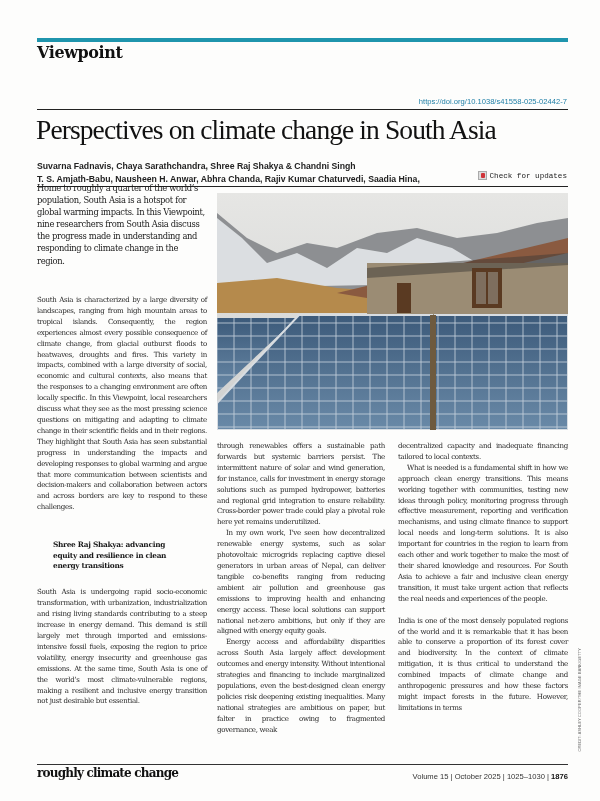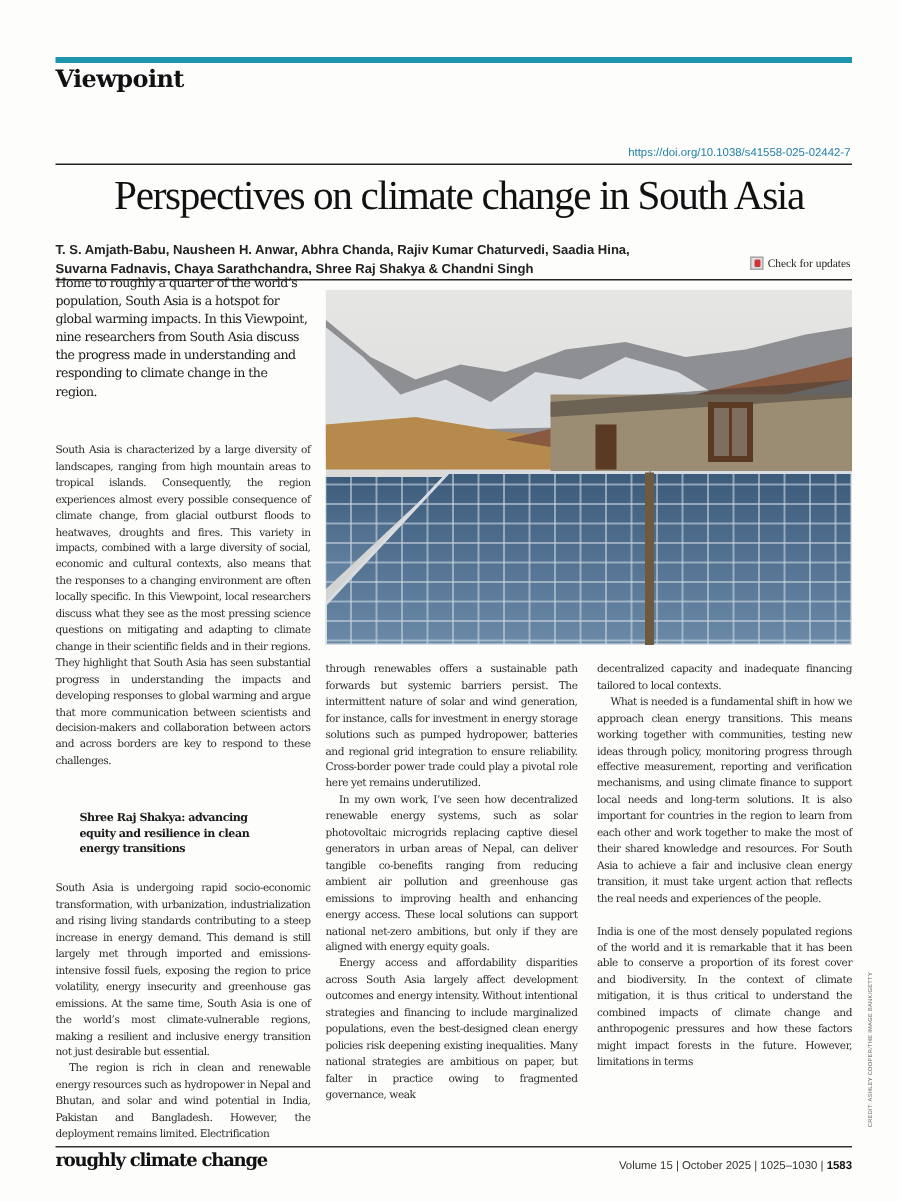--- a/index.html
+++ b/index.html
@@ -21,31 +21,31 @@
     }
     .doi {
       position: absolute; right: 33px; top: 97px;
       font-family: "Liberation Sans", sans-serif; font-size: 7.6px;
       color: #1f7fa6; text-decoration: none;
     }
     .title-rule { position: absolute; left: 37px; top: 109px; width: 531px; height: 1px; background: #222; }
     .title {
       position: absolute; left: 36px; top: 111px; width: 540px;
       font-family: "Liberation Serif", serif; font-size: 27.5px; letter-spacing: -0.9px;
-      color: #111; white-space: nowrap; line-height: 38px; text-align: center;
+      color: #111; white-space: nowrap; line-height: 38px;
     }
     .authors {
       position: absolute; left: 37px; top: 160px; width: 460px;
       font-family: "Liberation Sans", sans-serif; font-weight: bold; font-size: 8.7px;
       line-height: 12.5px; color: #222;
     }
     .check-updates {
       position: absolute; right: 33px; top: 171px;
       display: flex; align-items: center; gap: 3px;
-      font-family: Liberation Serif, serif; font-size: 7.6px; color: #222; cursor: pointer; justify-content: center;
+      font-family: Liberation Mono, monospace; font-size: 7.6px; color: #222; cursor: pointer; justify-content: center;
     }
     .check-icon {
       width: 9px; height: 9px; background: #ddd; border: 1px solid #aaa; position: relative; box-sizing: border-box;
     }
     .check-icon::after {
       content: ""; position: absolute; left: 2px; top: 1px; width: 4px; height: 5px; background: #d0343a; border-radius: 1px;
     }
     .authors-rule { position: absolute; left: 37px; top: 186px; width: 531px; height: 1px; background: #222; }
 
     .standfirst {
@@ -95,22 +95,22 @@
 </head>
 <body>
 
 <div class="top-rule"></div>
 <div class="section-label">Viewpoint</div>
 <a class="doi">https://doi.org/10.1038/s41558-025-02442-7</a>
 <div class="title-rule"></div>
 <h1 class="title" style="margin:0;font-weight:normal;">Perspectives on climate change in South Asia</h1>
 
 <div class="authors">
+  <div>Suvarna Fadnavis, Chaya Sarathchandra, Shree Raj Shakya &amp; Chandni Singh</div>
   <div>T. S. Amjath-Babu, Nausheen H. Anwar, Abhra Chanda, Rajiv Kumar Chaturvedi, Saadia Hina,</div>
-  <div>Suvarna Fadnavis, Chaya Sarathchandra, Shree Raj Shakya &amp; Chandni Singh</div>
 </div>
 <div class="check-updates">
   <span class="check-icon"></span>
   <span>Check for updates</span>
 </div>
 <div class="authors-rule"></div>
 
 <p class="standfirst">Home to roughly a quarter of the world’s population, South Asia is a hotspot for global warming impacts. In this Viewpoint, nine researchers from South Asia discuss the progress made in understanding and responding to climate change in the region.</p>
 
 <div class="photo" title="Solar panels in front of a stone house with snowy mountains">
@@ -149,35 +149,34 @@
     <rect x="218" y="122" width="133" height="115" fill="none" stroke="#d8dde2" stroke-width="2"></rect>
     <rect x="213" y="122" width="6" height="115" fill="#6e5a3e"></rect>
   </svg>
 </div>
 
 <div class="col col1">
   <p>South Asia is characterized by a large diversity of landscapes, ranging from high mountain areas to tropical islands. Consequently, the region experiences almost every possible consequence of climate change, from glacial outburst floods to heatwaves, droughts and fires. This variety in impacts, combined with a large diversity of social, economic and cultural contexts, also means that the responses to a changing environment are often locally specific. In this Viewpoint, local researchers discuss what they see as the most pressing science questions on mitigating and adapting to climate change in their scientific fields and in their regions. They highlight that South Asia has seen substantial progress in understanding the impacts and developing responses to global warming and argue that more communication between scientists and decision-makers and collaboration between actors and across borders are key to respond to these challenges.</p>
   <div class="gap"></div>
   <h3>Shree Raj Shakya: advancing equity and resilience in clean energy transitions</h3>
   <p>South Asia is undergoing rapid socio-economic transformation, with urbanization, industrialization and rising living standards contributing to a steep increase in energy demand. This demand is still largely met through imported and emissions-intensive fossil fuels, exposing the region to price volatility, energy insecurity and greenhouse gas emissions. At the same time, South Asia is one of the world’s most climate-vulnerable regions, making a resilient and inclusive energy transition not just desirable but essential.</p>
-  <p class="indent">The region is rich in clean and renewable energy resources such as hydropower in Nepal and Bhutan, and solar and wind potential in India, Pakistan and Bangladesh. However, the deployment remains limited. Electrification</p>
 </div>
 
 <div class="col col2">
   <p>through renewables offers a sustainable path forwards but systemic barriers persist. The intermittent nature of solar and wind generation, for instance, calls for investment in energy storage solutions such as pumped hydropower, batteries and regional grid integration to ensure reliability. Cross-border power trade could play a pivotal role here yet remains underutilized.</p>
   <p class="indent">In my own work, I’ve seen how decentralized renewable energy systems, such as solar photovoltaic microgrids replacing captive diesel generators in urban areas of Nepal, can deliver tangible co-benefits ranging from reducing ambient air pollution and greenhouse gas emissions to improving health and enhancing energy access. These local solutions can support national net-zero ambitions, but only if they are aligned with energy equity goals.</p>
   <p class="indent">Energy access and affordability disparities across South Asia largely affect development outcomes and energy intensity. Without intentional strategies and financing to include marginalized populations, even the best-designed clean energy policies risk deepening existing inequalities. Many national strategies are ambitious on paper, but falter in practice owing to fragmented governance, weak</p>
 </div>
 
 <div class="col col3">
   <p>decentralized capacity and inadequate financing tailored to local contexts.</p>
   <p class="indent">What is needed is a fundamental shift in how we approach clean energy transitions. This means working together with communities, testing new ideas through policy, monitoring progress through effective measurement, reporting and verification mechanisms, and using climate finance to support local needs and long-term solutions. It is also important for countries in the region to learn from each other and work together to make the most of their shared knowledge and resources. For South Asia to achieve a fair and inclusive clean energy transition, it must take urgent action that reflects the real needs and experiences of the people.</p>
   <div class="gap"></div>
   <p>India is one of the most densely populated regions of the world and it is remarkable that it has been able to conserve a proportion of its forest cover and biodiversity. In the context of climate mitigation, it is thus critical to understand the combined impacts of climate change and anthropogenic pressures and how these factors might impact forests in the future. However, limitations in terms</p>
 </div>
 
 <div class="credit">CREDIT: ASHLEY COOPER/THE IMAGE BANK/GETTY</div>
 
 <div class="footer-rule"></div>
 <div class="journal-name">roughly climate change</div>
 <div class="issue-info">
-  <span>Volume 15 | October 2025 | 1025–1030 | </span><b>1583</b>
+  <span>Volume 15 | October 2025 | 1025–1030 | </span><b>1876</b>
 </div>
 
 </body></html>

